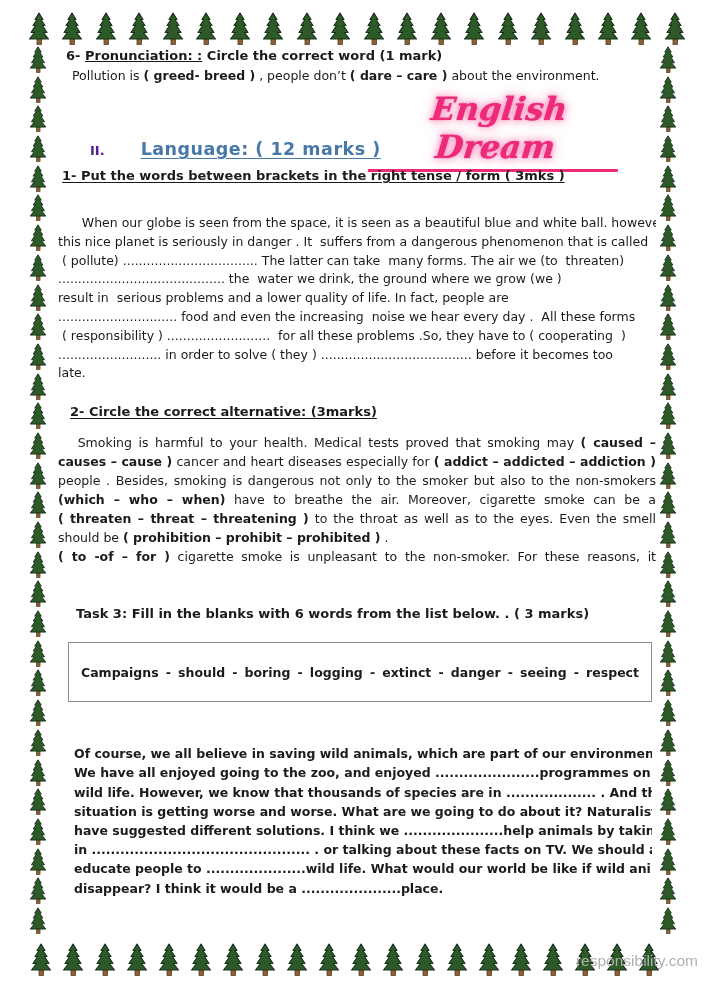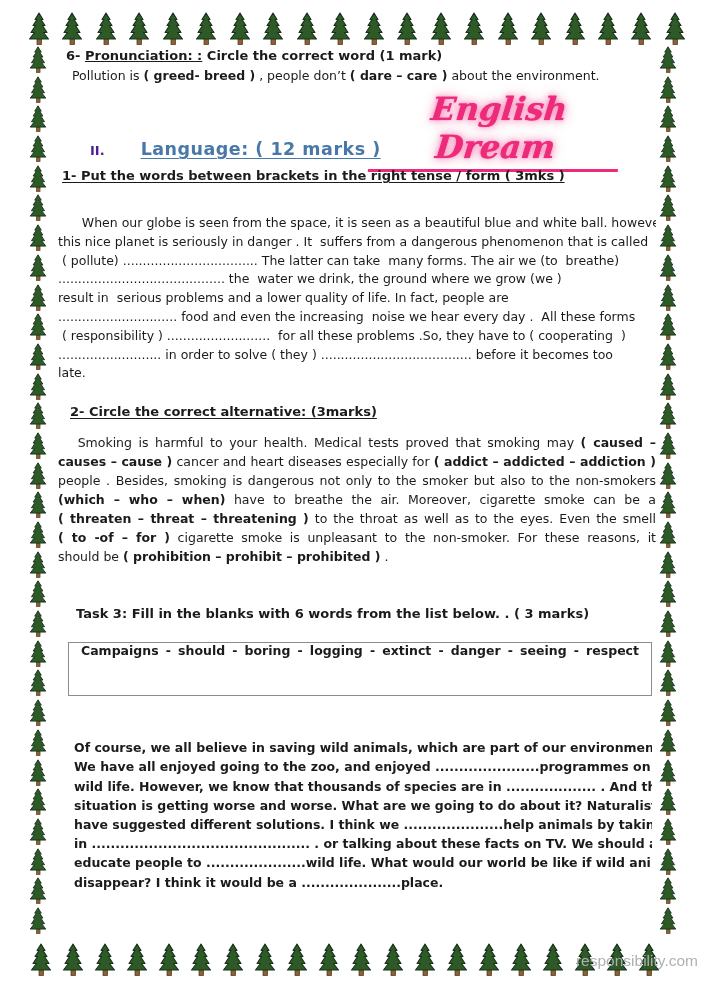--- a/index.html
+++ b/index.html
@@ -43,22 +43,22 @@
   .para{overflow:hidden;}
   .para1{margin-top:31px;font-size:12.5px;}
   .para1 .line{white-space:pre;line-height:18.8px;overflow:hidden;}
   .para2{margin-top:14px;font-size:12.5px;}
   .para2 .line{white-space:nowrap;line-height:19px;overflow:hidden;text-align:justify;text-align-last:justify;}
   .para2 .line.last{text-align-last:left;}
   .para3{margin-top:42px;margin-left:16px;width:578px;font-size:12.5px;font-weight:bold;}
   .para3 .line{white-space:nowrap;line-height:19.2px;overflow:hidden;text-align:justify;text-align-last:justify;}
   .para3 .line.last{text-align-last:left;}
 
-  .word-box{margin-top:21px;margin-left:10px;width:584px;height:54px;border:1.5px solid #8c8c8c;
-            box-sizing:border-box;display:flex;}
+  .word-box{margin-top:21px;margin-left:10px;width:584px;height:60px;border:1.5px solid #8c8c8c;
+            box-sizing:border-box;display:flex;align-items:center;}
   .word-bank{width:100%;padding:0 12px;font-weight:bold;font-size:12.5px;white-space:nowrap;
              overflow:hidden;text-align:justify;text-align-last:justify;}
 
   .watermark{position:absolute;right:22px;bottom:13px;font-size:15.5px;color:var(--watermark-gray,#b0b0b0);
              font-family:"Liberation Sans",sans-serif;z-index:5;}
   b{font-weight:bold;} u{text-decoration:underline;}
 </style>
 </head>
 <body>
 
@@ -483,39 +483,39 @@
     <div class="lang-heading">
       <span class="lang-numeral">II.</span>
       <span class="lang-title">Language: ( 12 marks )</span>
     </div>
 
     <div class="task-heading task1-heading">1- Put the words between brackets in the right tense / form ( 3mks )</div>
 
     <div class="para para1">
         <div class="line">      When our globe is seen from the space, it is seen as a beautiful blue and white ball. however</div>
         <div class="line">this nice planet is seriously in danger . It  suffers from a dangerous phenomenon that is called</div>
-        <div class="line"> ( pollute) .................................. The latter can take  many forms. The air we (to  breathe)</div>
+        <div class="line"> ( pollute) .................................. The latter can take  many forms. The air we (to  threaten)</div>
         <div class="line">.......................................... the  water we drink, the ground where we grow (we )</div>
         <div class="line">result in  serious problems and a lower quality of life. In fact, people are</div>
         <div class="line">.............................. food and even the increasing  noise we hear every day .  All these forms</div>
         <div class="line"> ( responsibility ) ..........................  for all these problems .So, they have to ( cooperating  )</div>
         <div class="line">.......................... in order to solve ( they ) ...................................... before it becomes too</div>
         <div class="line last">late.</div>
       </div>
 
     <div class="task-heading task2-heading">2- Circle the correct alternative: (3marks)</div>
 
     <div class="para para2">
         <div class="line">&nbsp;&nbsp;&nbsp;Smoking is harmful to your health. Medical tests proved that smoking may <b>( caused –</b></div>
         <div class="line"><b>causes – cause )</b> cancer and heart diseases especially for <b>( addict – addicted – addiction )</b></div>
         <div class="line">people . Besides, smoking is dangerous not only to the smoker but also to the non-smokers</div>
         <div class="line"><b>(which – who – when)</b> have to breathe the air. Moreover, cigarette smoke can be a</div>
         <div class="line"><b>( threaten – threat – threatening )</b> to the throat as well as to the eyes. Even the smell</div>
+        <div class="line last">should be <b>( prohibition – prohibit –  prohibited )</b> .</div>
         <div class="line"><b>( to -of – for )</b> cigarette smoke is unpleasant to the non-smoker. For these reasons, it</div>
-        <div class="line last">should be <b>( prohibition – prohibit –  prohibited )</b> .</div>
       </div>
 
     <div class="task3-heading">Task 3: Fill in the blanks with 6  words from the list below. . ( 3 marks)</div>
 
     <div class="word-box">
       <div class="word-bank">Campaigns - should - boring - logging - extinct - danger - seeing - respect</div>
     </div>
 
     <div class="para para3">
         <div class="line">Of course, we all believe in saving wild animals, which are part of our environment .</div>

